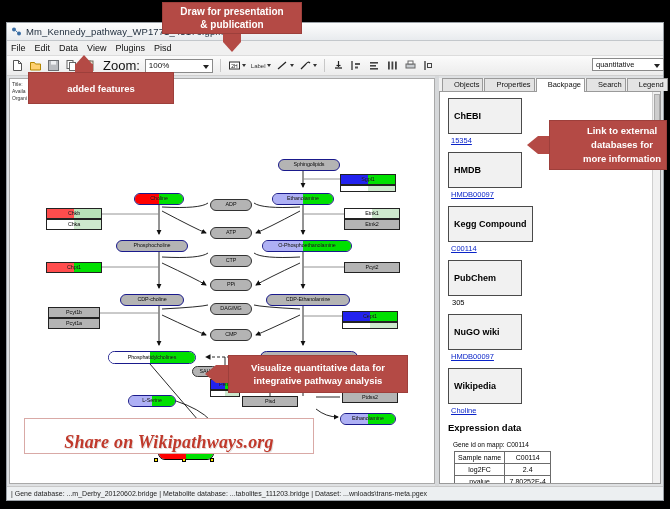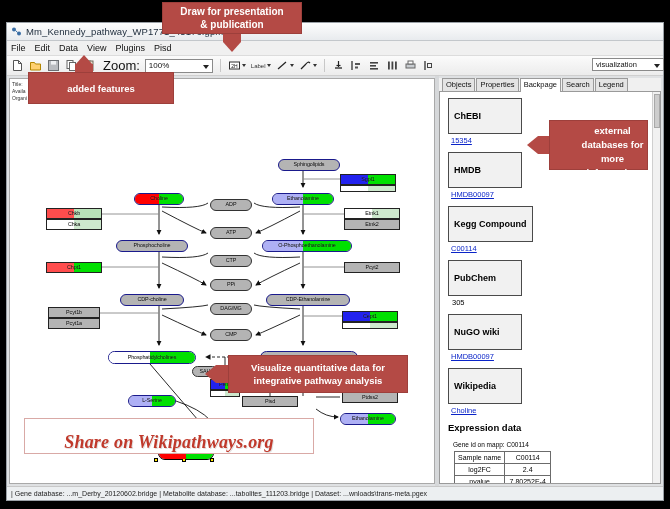--- a/index.html
+++ b/index.html
@@ -79,21 +79,21 @@
 
   .side-pane {
     flex:1; margin:2px 2px 2px 0; background:#f0f0f0;
     display:flex; flex-direction:column; min-width:0;
   }
   .tabstrip {
     display:flex; align-items:flex-end; height:14px; gap:1px;
     padding-left:3px; border-bottom:1px solid #9a9a9a; background:#f0f0f0;
   }
   .tab {
-    font-size:7.5px; padding:1px 3px 1px 3px; background:#e4e4e4;
+    font-size:7.5px; padding:1px 3px 1px 11px; background:#e4e4e4;
     border:1px solid #9a9a9a; border-bottom:none; color:#111; line-height:10px;
   }
   .tab.active { background:#fff; padding-bottom:2px; margin-bottom:-1px; }
   .side-body {
     flex:1; background:#fff; border:1px solid #9a9a9a; border-top:none;
     margin:0 0 0 0; overflow:hidden; position:relative; padding:6px 0 0 8px;
   }
 
   .db-block { margin-bottom:7px; }
   .db-head {
@@ -669,38 +669,38 @@
         </div>
       </div>
     </div>
 
     <div class="statusbar">
       <span>| Gene database: ...m_Derby_20120602.bridge | Metabolite database: ...tabolites_111203.bridge | Dataset: ...wnloads\trans-meta.pgex</span>
     </div>
   </div>
 
   <div class="viscombo-wrap">
-    <span>visualization</span>
+    <span>quantitative</span>
     <i class="caret"></i>
   </div>
 
   <div class="callout" style="left:162px;top:2px;width:140px;height:32px;font-size:10px;line-height:13px;">
     <span>Draw for presentation</span>
     <span>&amp; publication</span>
   </div>
   <div class="stem" style="left:223px;top:34px;width:18px;height:8px;"></div>
   <div class="arrow-dn" style="left:223px;top:42px;"></div>
 
   <div class="callout" style="left:28px;top:72px;width:146px;height:32px;font-size:9.5px;line-height:13px;">
     <span>added features</span>
   </div>
   <div class="stem" style="left:75px;top:64px;width:18px;height:9px;"></div>
   <div class="arrow-up" style="left:75px;top:55px;"></div>
 
-  <div class="callout" style="left:549px;top:120px;width:99px;height:50px;font-size:9.5px;line-height:14px;padding-left:28px;">
+  <div class="callout" style="left:549px;top:120px;width:118px;height:50px;font-size:9.5px;line-height:14px;padding-left:28px;">
     <span>Link  to external</span>
     <span>databases  for</span>
     <span>more information</span>
   </div>
   <div class="stem" style="left:538px;top:136px;width:12px;height:18px;"></div>
   <div class="arrow-lf" style="left:527px;top:136px;"></div>
 
   <div class="callout" style="left:228px;top:355px;width:180px;height:38px;font-size:9.5px;line-height:13px;">
     <span>Visualize quantitative data  for</span>
     <span>integrative pathway analysis</span>

